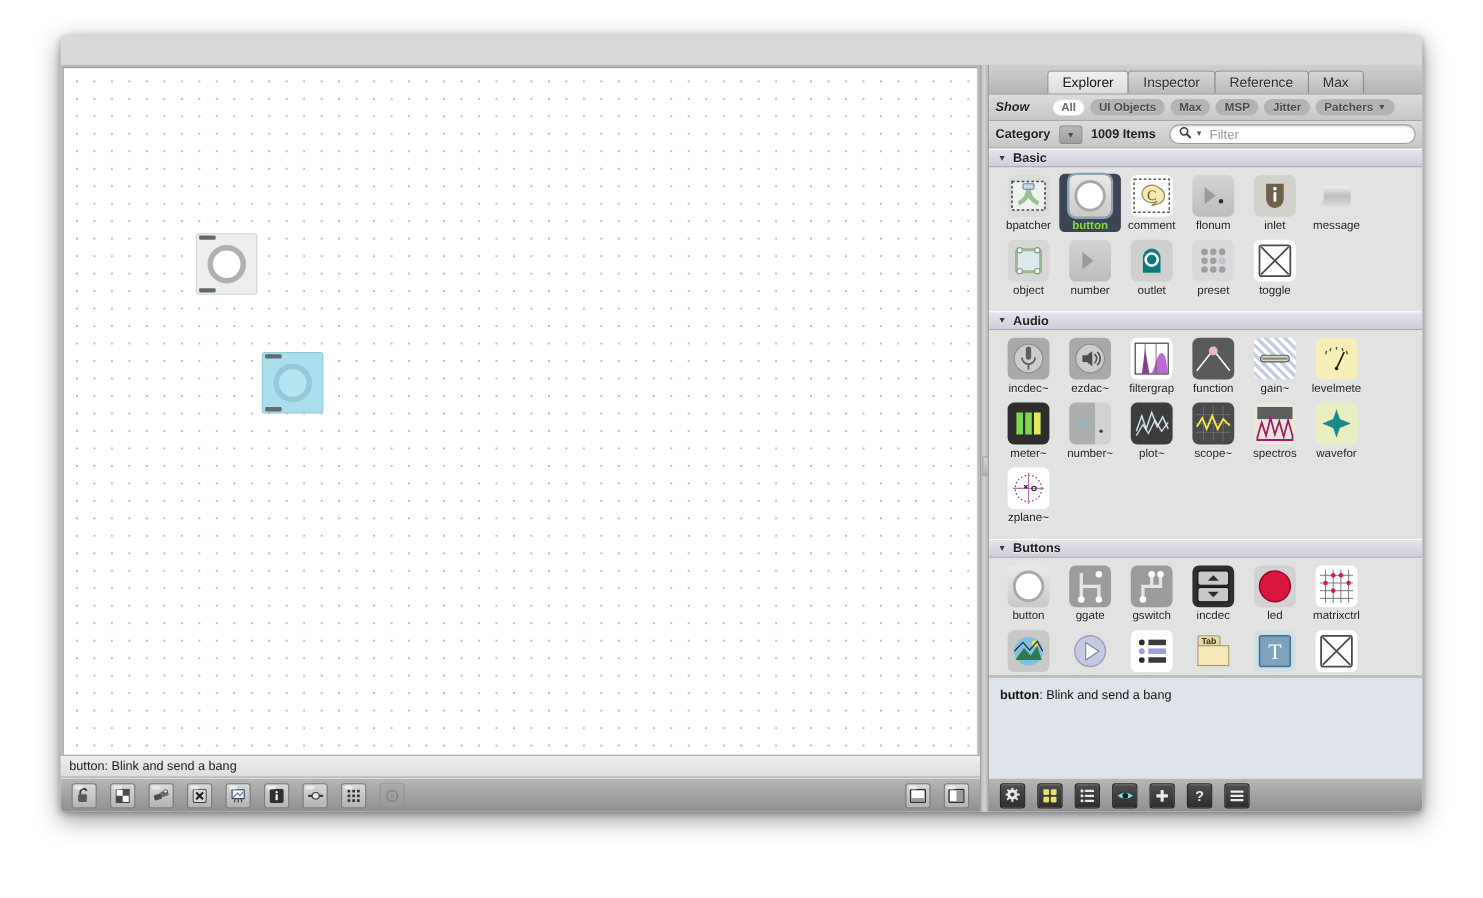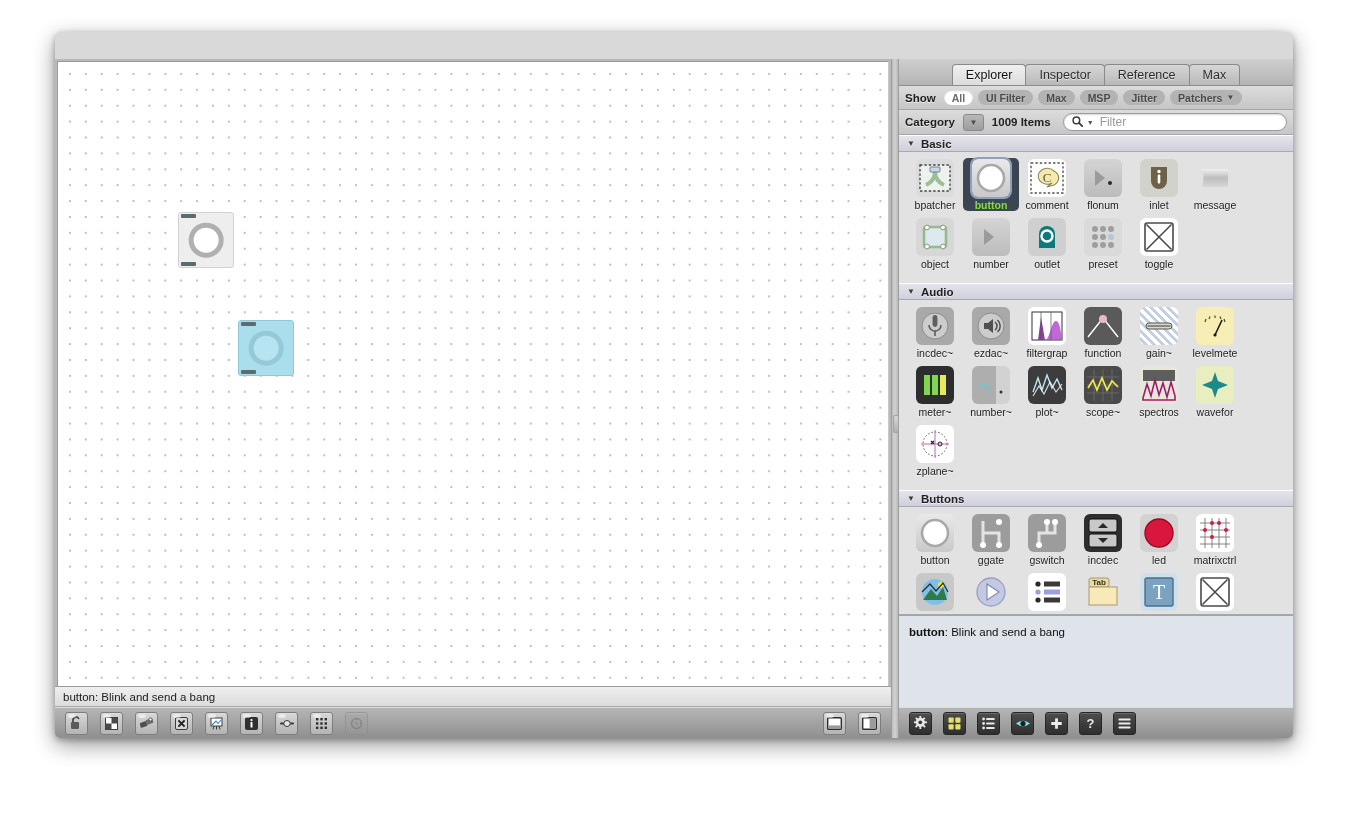--- a/index.html
+++ b/index.html
@@ -132,21 +132,21 @@
   .tab:first-child{margin-left:0;}
 
   
   #showrow{
     height:24px;flex:0 0 24px;box-sizing:border-box;
     background:linear-gradient(to bottom,#dcdcdc,#c6c6c6);
     border-bottom:1px solid #a6a6a6;
     display:flex;align-items:center;padding:0 6px;gap:5px;
   }
   .showlabel{font-size:11.5px;font-weight:bold;color:#1e1e1e;
-             text-shadow:0 1px 0 rgba(255,255,255,.6);margin-right:3px;}
+             text-shadow:0 1px 0 rgba(255,255,255,.6);margin-right:16px;font-style:italic;}
   .pill{
     height:15px;padding:0 8px;border-radius:8px;box-sizing:border-box;
     display:flex;align-items:center;font-size:10.5px;font-weight:bold;color:#4a4a4a;
     background:#b3b3b3;text-shadow:0 1px 0 rgba(255,255,255,.35);
   }
   .pill.on{background:#ffffff;color:#6a6a6a;box-shadow:inset 0 1px 2px rgba(0,0,0,.18);}
   .pill .caret{margin-left:4px;font-size:8px;}
 
   
   #catrow{
@@ -396,21 +396,21 @@
           <span>Max</span>
         </div>
       </div>
 
       <div id="showrow">
         <span class="showlabel">Show</span>
         <div class="pill on">
           <span>All</span>
         </div>
         <div class="pill">
-          <span>UI Filter</span>
+          <span>UI Objects</span>
         </div>
         <div class="pill">
           <span>Max</span>
         </div>
         <div class="pill">
           <span>MSP</span>
         </div>
         <div class="pill">
           <span>Jitter</span>
         </div>

